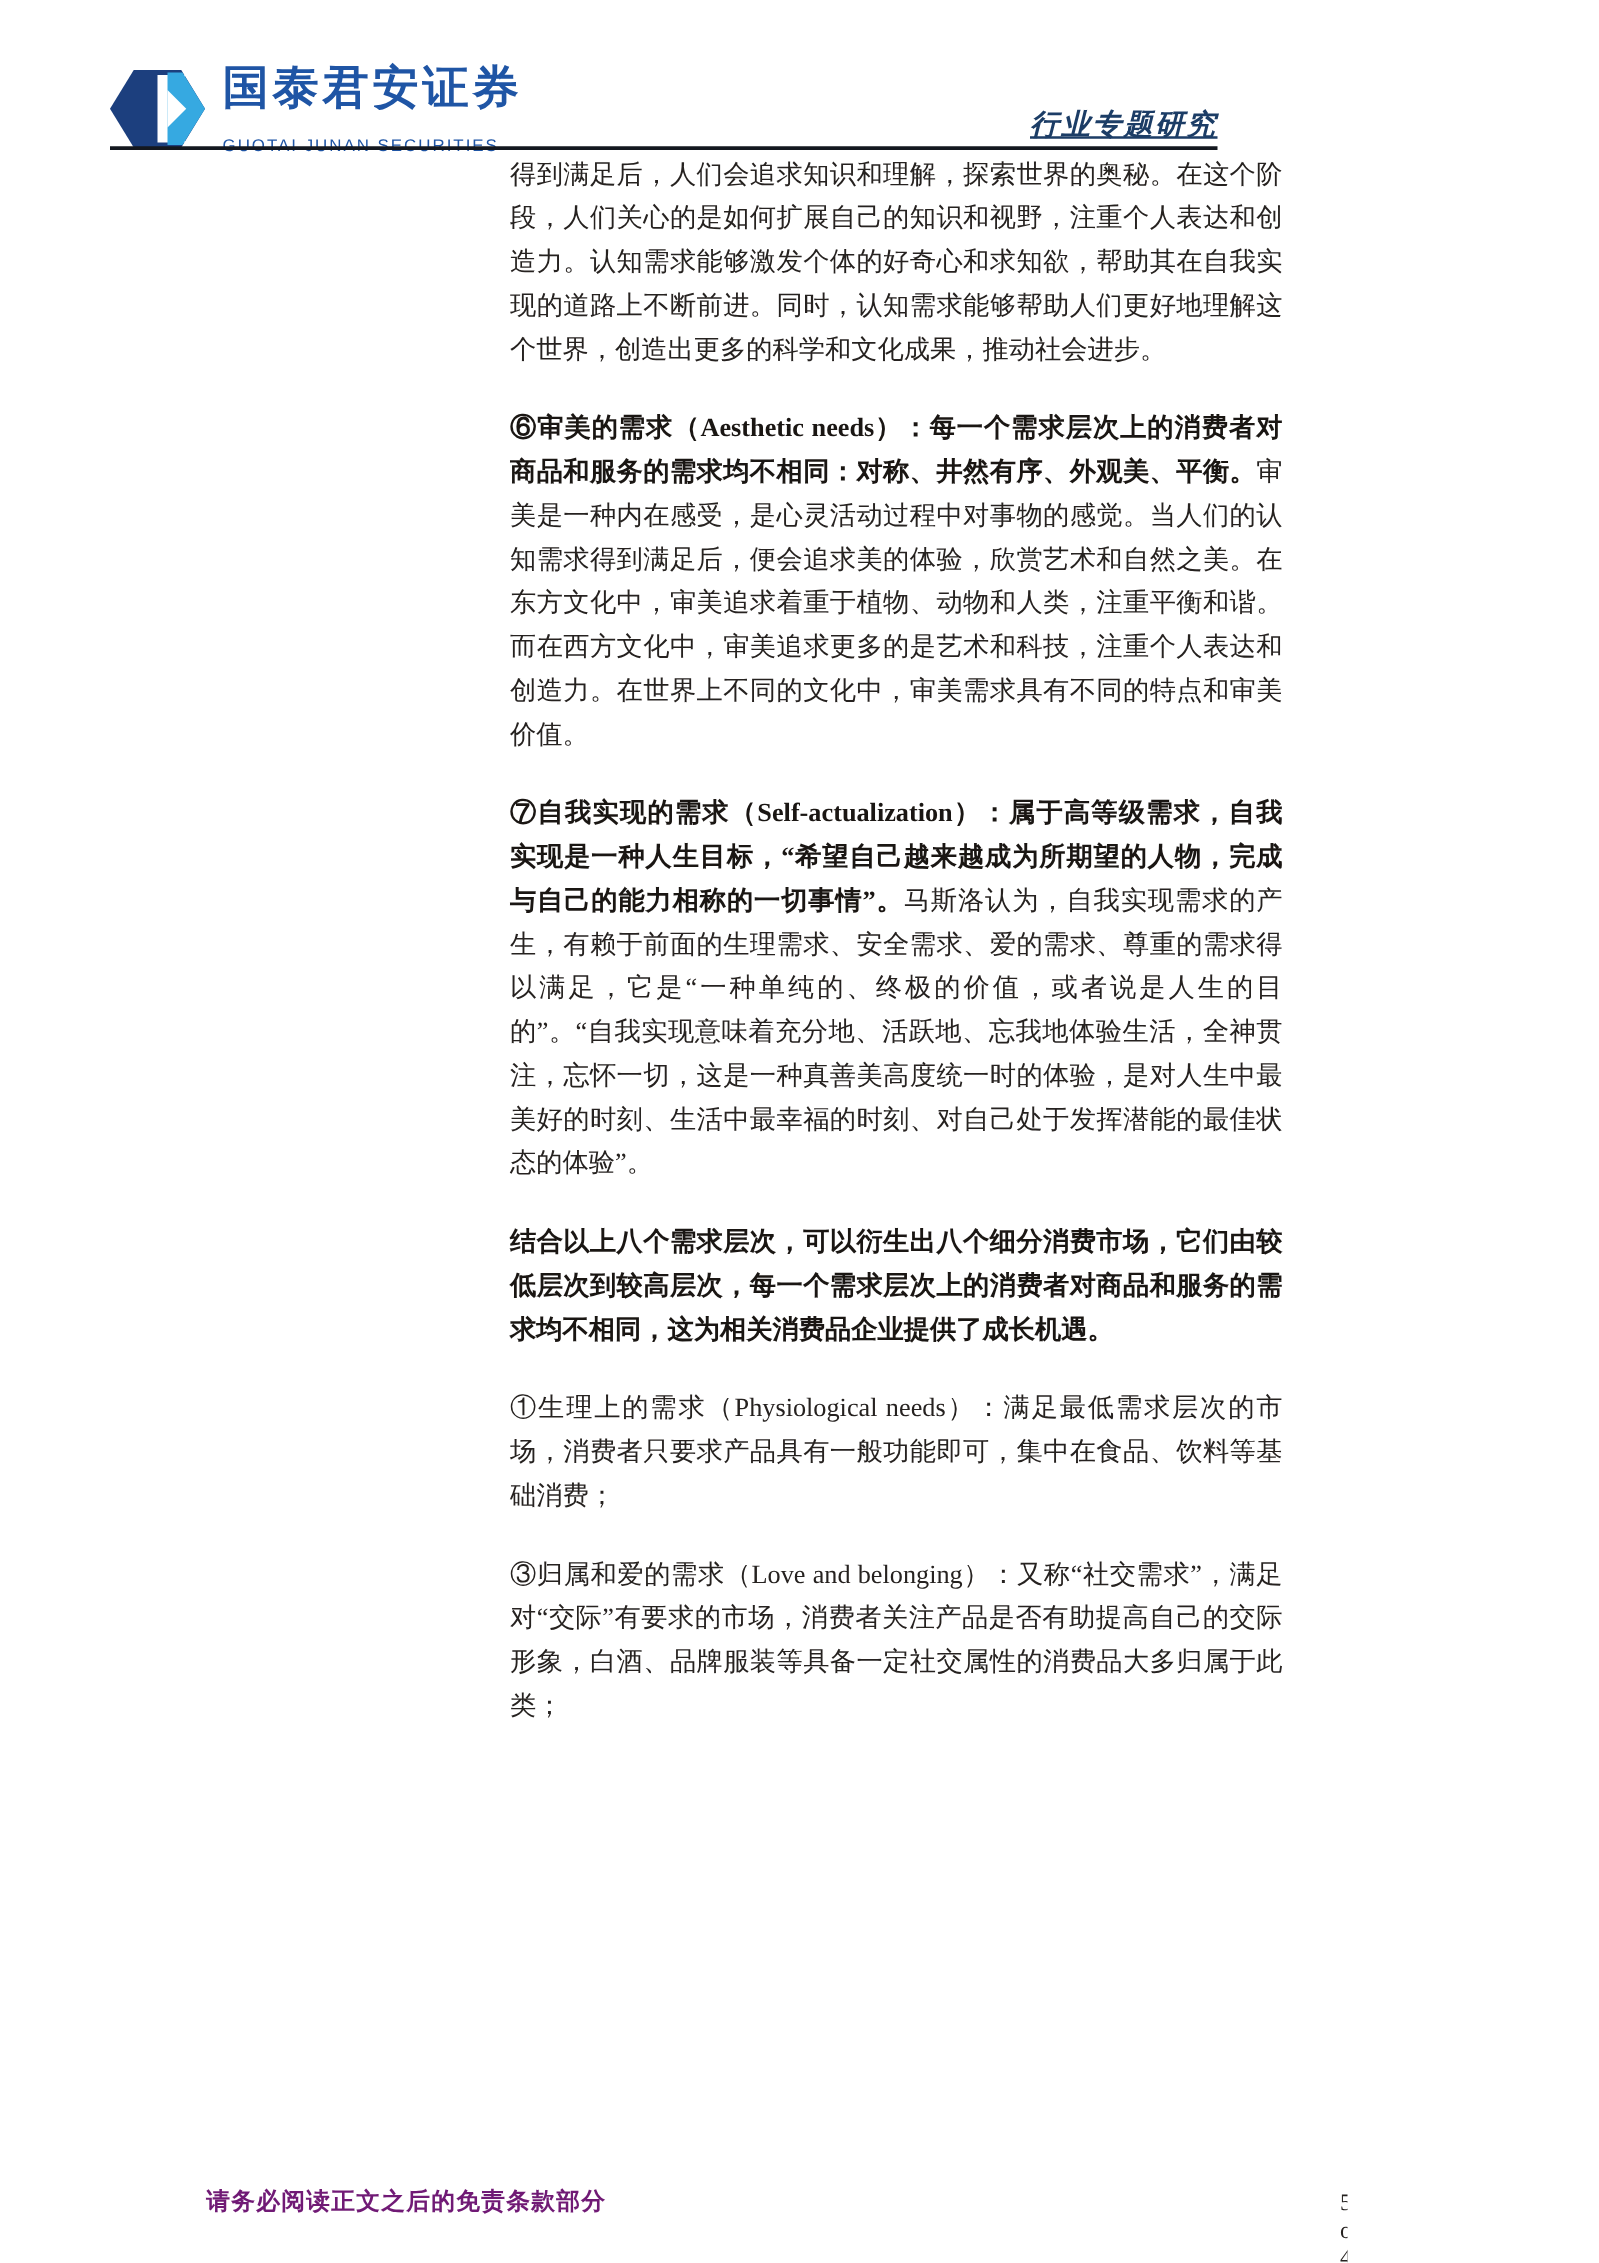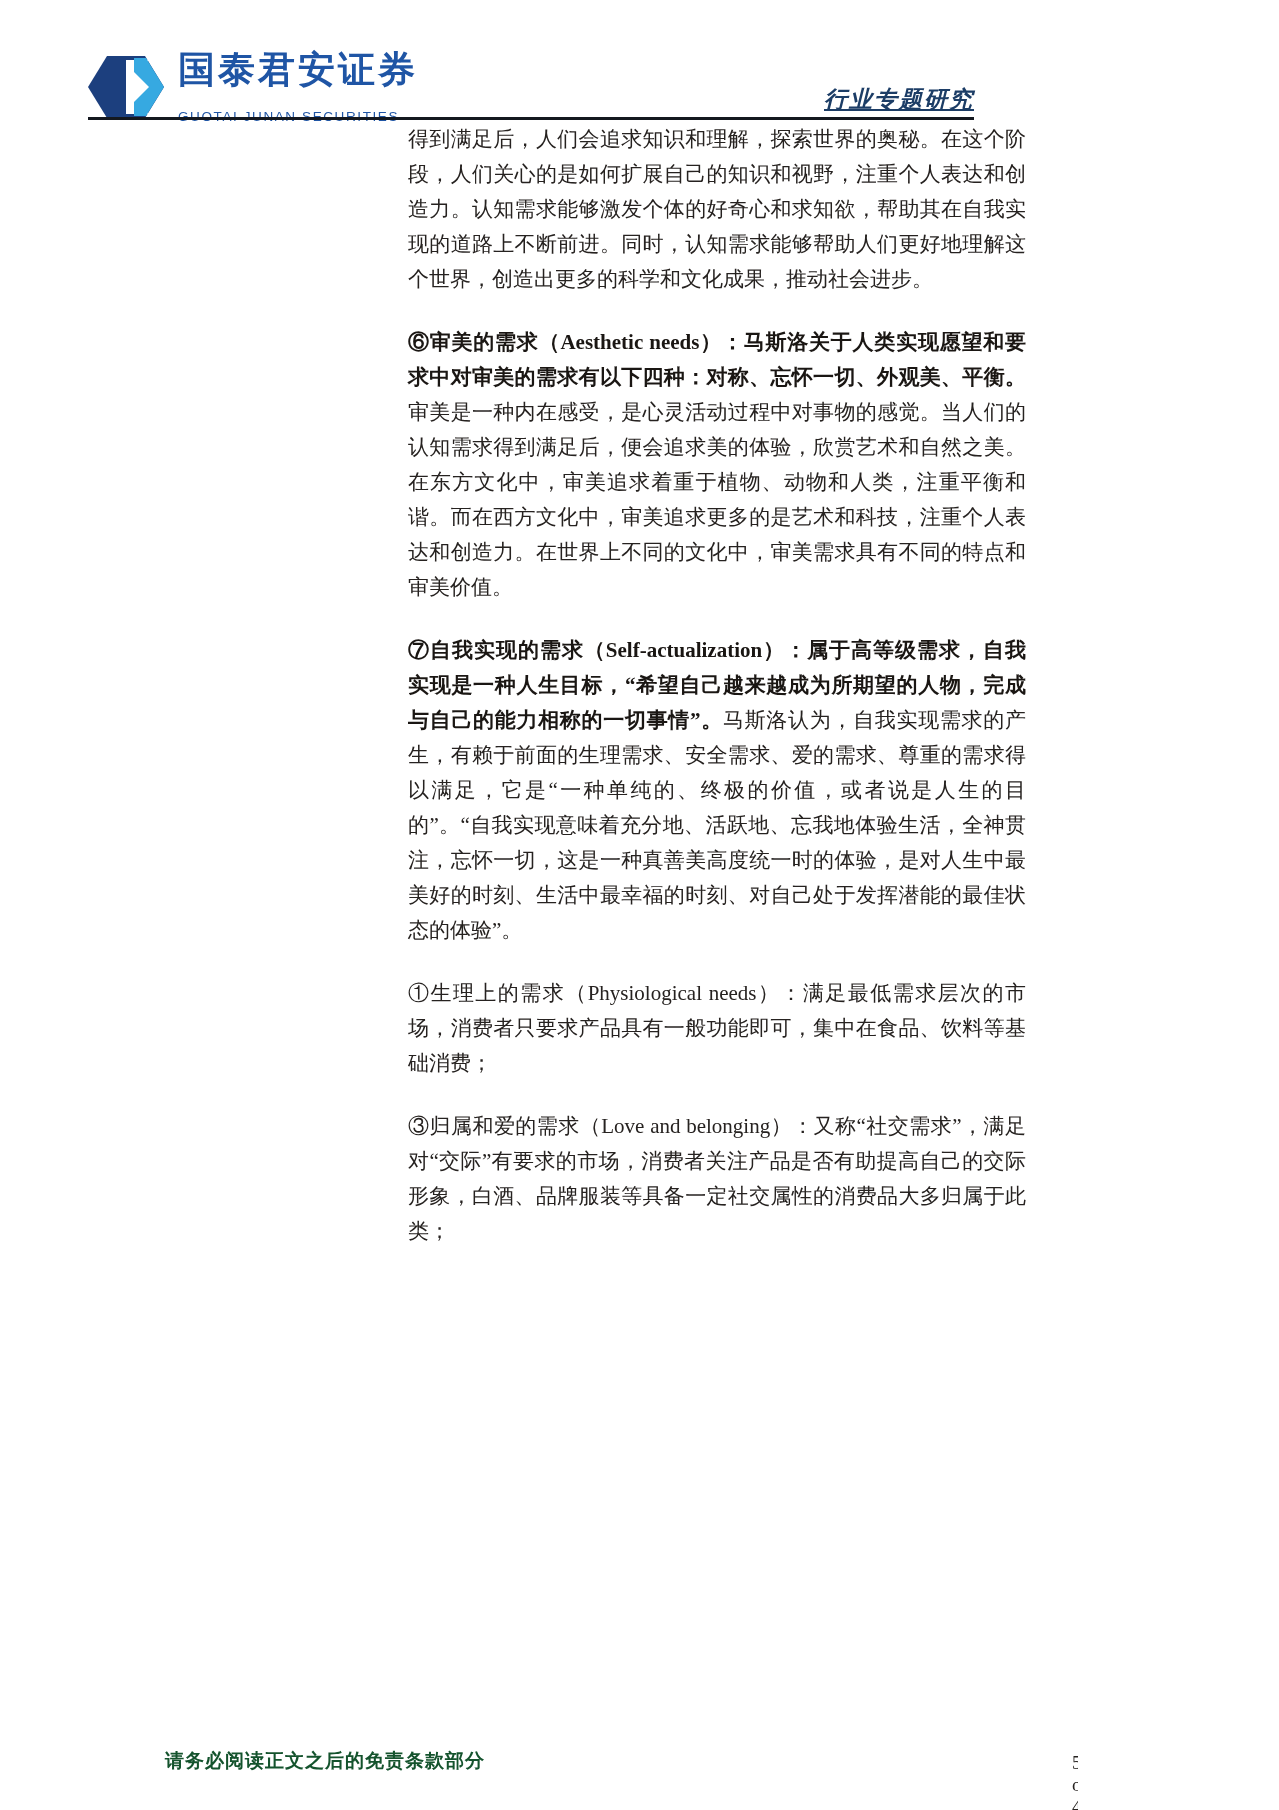--- a/index.html
+++ b/index.html
@@ -71,21 +71,21 @@
     text-align:justify;
   }
   .content p{margin:0 0 28px 0;}
   .content p b{font-weight:700;color:#1a1613;}
   
   .disclaimer{
     position:absolute;
     left:165px;top:1748px;
     font-size:19px;
     font-weight:700;
-    color:#14532d;
+    color:#701a75;
     letter-spacing:1px;
   }
   .page-number{
     position:absolute;
     left:1056px;top:1752px;
     font-size:19px;
     color:#262220;
     margin-left:16px;
   }
 </style>
@@ -108,22 +108,23 @@
       <span class="logo-en" style="display:block">GUOTAI JUNAN SECURITIES</span>
     </span>
   </div>
 
   <div class="report-type">行业专题研究</div>
 
   <div class="header-rule"></div>
 
   <main class="content">
       <p><span>得到满足后，人们会追求知识和理解，探索世界的奥秘。在这个阶段，人们关心的是如何扩展自己的知识和视野，注重个人表达和创造力。认知需求能够激发个体的好奇心和求知欲，帮助其在自我实现的道路上不断前进。同时，认知需求能够帮助人们更好地理解这个世界，创造出更多的科学和文化成果，推动社会进步。</span></p>
-      <p><b>⑥审美的需求（Aesthetic needs）：马斯洛关于人类实现愿望和要求中对审美的需求有以下四种：对称、忘怀一切、外观美、平衡。</b><span>审美是一种内在感受，是心灵活动过程中对事物的感觉。当人们的认知需求得到满足后，便会追求美的体验，欣赏艺术和自然之美。在东方文化中，审美追求着重于植物、动物和人类，注重平衡和谐。而在西方文化中，审美追求更多的是艺术和科技，注重个人表达和创造力。在世界上不同的文化中，审美需求具有不同的特点和审美价值。</span></p>
+      <p><b>⑥审美的需求（Aesthetic needs）：每一个需求层次上的消费者对商品和服务的需求均不相同：对称、井然有序、外观美、平衡。</b><span>审美是一种内在感受，是心灵活动过程中对事物的感觉。当人们的认知需求得到满足后，便会追求美的体验，欣赏艺术和自然之美。在东方文化中，审美追求着重于植物、动物和人类，注重平衡和谐。而在西方文化中，审美追求更多的是艺术和科技，注重个人表达和创造力。在世界上不同的文化中，审美需求具有不同的特点和审美价值。</span></p>
       <p><b>⑦自我实现的需求（Self-actualization）：属于高等级需求，自我实现是一种人生目标，“希望自己越来越成为所期望的人物，完成与自己的能力相称的一切事情”。</b><span>马斯洛认为，自我实现需求的产生，有赖于前面的生理需求、安全需求、爱的需求、尊重的需求得以满足，它是“一种单纯的、终极的价值，或者说是人生的目的”。“自我实现意味着充分地、活跃地、忘我地体验生活，全神贯注，忘怀一切，这是一种真善美高度统一时的体验，是对人生中最美好的时刻、生活中最幸福的时刻、对自己处于发挥潜能的最佳状态的体验”。</span></p>
+      <p><b>结合以上八个需求层次，可以衍生出八个细分消费市场，它们由较低层次到较高层次，每一个需求层次上的消费者对商品和服务的需求均不相同，这为相关消费品企业提供了成长机遇。</b></p>
       <p><span>①生理上的需求（Physiological needs）：满足最低需求层次的市场，消费者只要求产品具有一般功能即可，集中在食品、饮料等基础消费；</span></p>
       <p><span>③归属和爱的需求（Love and belonging）：又称“社交需求”，满足对“交际”有要求的市场，消费者关注产品是否有助提高自己的交际形象，白酒、品牌服装等具备一定社交属性的消费品大多归属于此类；</span></p>
     </main>
 
   <div class="disclaimer">请务必阅读正文之后的免责条款部分</div>
   <div class="page-number">5 of 41</div>
 
 </div>
 
 </body></html>

